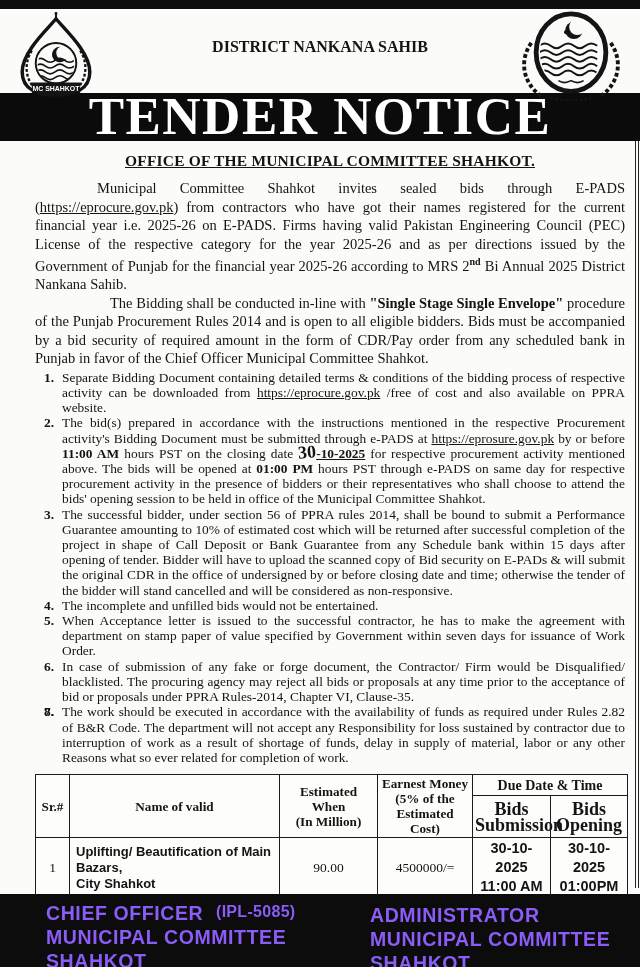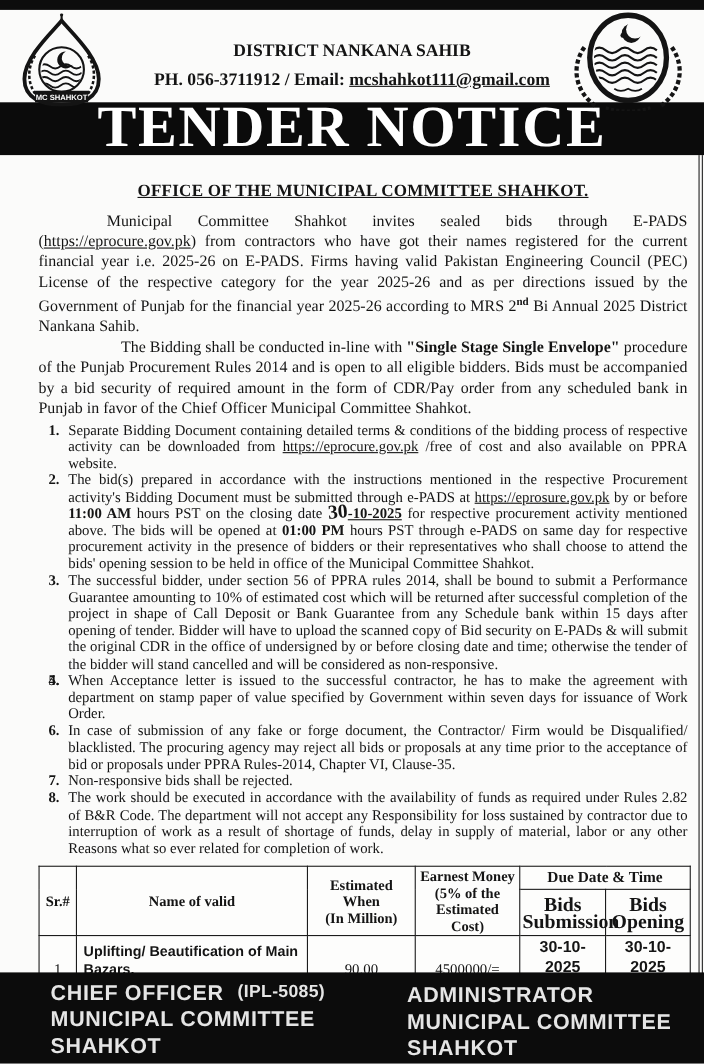--- a/index.html
+++ b/index.html
@@ -16,21 +16,21 @@
   .logo-right { position:absolute; right:8px; top:0px; width:122px; height:92px; }
   .header-text { text-align:center; padding-top:9px; }
   .h-line1 { font-size:18px; font-weight:bold; letter-spacing:.2px; }
   .h-line2 { font-size:16px; font-weight:bold; margin-top:20px; }
   .h-line3 { font-size:16px; font-weight:bold; margin-top:8px; }
   .h-line3 .email { text-decoration:underline; }
   
   .banner { height:48px; background:#0b0b0b; color:#fff; text-align:center; overflow:hidden; }
   .banner-title { font-size:53px; font-weight:bold; letter-spacing:1.5px; line-height:47px; }
   
-  .docbody { padding:22px 15px 0 35px; }
+  .docbody { padding:9px 15px 0 35px; }
   .notice-heading {
     text-align:center; font-weight:bold; font-size:15.5px; margin:2px 0 9px;
     text-decoration:underline; letter-spacing:.2px;
   }
   .para { font-size:14.5px; line-height:18.5px; text-align:justify; }
   .para1 { text-indent:62px; }
   .para2 { text-indent:75px; }
   .url   { text-decoration:underline; color:inherit; }
   .b     { font-weight:bold; }
   .sup   { vertical-align:super; font-size:10px; font-weight:bold;margin-top:36px; }
@@ -57,22 +57,22 @@
     font-family:"Liberation Sans", sans-serif; font-weight:bold; font-size:13px;
     text-align:left; padding-left:6px; line-height:16px;
   }
   td.c-date {
     font-family:"Liberation Sans", sans-serif; font-weight:bold; font-size:14.5px;
     text-align:center; line-height:19px;
   }
   .tender-table tr.data-row { height:54px; }
   
   .footer {
-    position:absolute; left:0; right:0; bottom:0; height:83px; background:#0c0c0c;
-    color:#e5e5e5; font-family:"Liberation Sans", sans-serif; font-weight:bold;
+    position:absolute; left:0; right:0; bottom:0; height:73px; background:#0c0c0c;
+    color:#8b5cf6; font-family:"Liberation Sans", sans-serif; font-weight:bold;
   }
   .f-left  { position:absolute; left:46px;  top:7px; font-size:19.5px; line-height:24px; white-space:pre-line; letter-spacing:.6px; }
   .f-ipl   { position:absolute; left:216px; top:9px; font-size:16px; letter-spacing:.3px; }
   .f-right { position:absolute; left:370px; top:9px; font-size:19.5px; line-height:24px; white-space:pre-line; letter-spacing:.6px; }
   
   .right-rule {
     position:absolute; right:1px; top:141px; bottom:79px; width:4px;
     border-left:1.5px solid #222; border-right:1.5px solid #222;
   }
 </style>
@@ -99,21 +99,20 @@
         <path d="M24,68 q5,-4 10,0 t10,0 t10,0 t10,0"></path>
       </g>
       <path d="M20,40 C12,52 13,68 22,78" fill="none" stroke="#141414" stroke-width="2.4" stroke-dasharray="3,2"></path>
       <path d="M70,40 C78,52 77,68 68,78" fill="none" stroke="#141414" stroke-width="2.4" stroke-dasharray="3,2"></path>
       <rect x="20" y="73" width="50" height="11" fill="#141414"></rect>
       <text x="45" y="81.5" fill="#fff" font-size="7.2" text-anchor="middle" font-family="Liberation Sans, sans-serif" font-weight="bold">MC SHAHKOT</text>
     </svg>
 
     <div class="header-text">
       <div class="h-line2">DISTRICT NANKANA SAHIB</div>
-      <div class="h-line3"><span>PH. 056-3711912 / Email: </span><span class="email">mcshahkot111@gmail.com</span></div>
     </div>
 
     <svg class="logo-right" viewBox="0 0 122 95">
       <ellipse cx="61" cy="45" rx="36" ry="40" fill="none" stroke="#141414" stroke-width="5"></ellipse>
       <circle cx="64" cy="22" r="9" fill="#141414"></circle>
       <circle cx="67.5" cy="18.5" r="8.4" fill="#fbfbfa"></circle>
       <circle cx="56" cy="24" r="2.2" fill="#141414"></circle>
       <clipPath id="pbclip">
           <ellipse cx="61" cy="45" rx="32" ry="36"></ellipse>
         </clipPath>
@@ -144,24 +143,24 @@
     <p class="para para2"><span>The Bidding shall be conducted in-line with </span><span class="b">"Single Stage Single Envelope"</span><span> procedure of the Punjab Procurement Rules 2014 and is open to all eligible bidders. Bids must be accompanied by a bid security of required amount in the form of CDR/Pay order from any scheduled bank in Punjab in favor of the Chief Officer Municipal Committee Shahkot.</span></p>
 
     <div class="list">
       <div class="item">
         <span class="num">1.</span><span>Separate Bidding Document containing detailed terms &amp; conditions of the bidding process of respective activity can be downloaded from </span><span class="url">https://eprocure.gov.pk</span><span> /free of cost and also available on PPRA website.</span>
       </div>
       <div class="item">
         <span class="num">2.</span><span>The bid(s) prepared in accordance with the instructions mentioned in the respective Procurement activity's Bidding Document must be submitted through e-PADS at </span><span class="url">https://eprosure.gov.pk</span><span> by or before </span><span class="b">11:00 AM</span><span> hours PST on the closing date </span><span class="closing-date"><span class="hand">30</span><span>-10-2025</span></span><span> for respective procurement activity mentioned above. The bids will be opened at </span><span class="b">01:00 PM</span><span> hours PST through e-PADS on same day for respective procurement activity in the presence of bidders or their representatives who shall choose to attend the bids' opening session to be held in office of the Municipal Committee Shahkot.</span>
       </div>
       <div class="item"><span class="num">3.</span><span>The successful bidder, under section 56 of PPRA rules 2014, shall be bound to submit a Performance Guarantee amounting to 10% of estimated cost which will be returned after successful completion of the project in shape of Call Deposit or Bank Guarantee from any Schedule bank within 15 days after opening of tender. Bidder will have to upload the scanned copy of Bid security on E-PADs &amp; will submit the original CDR in the office of undersigned by or before closing date and time; otherwise the tender of the bidder will stand cancelled and will be considered as non-responsive.</span></div>
-      <div class="item"><span class="num">4.</span></div>
+      <div class="item"><span class="num">4.</span><span>The incomplete and unfilled bids would not be entertained.</span></div>
       <div class="item"><span class="num">5.</span><span>When Acceptance letter is issued to the successful contractor, he has to make the agreement with department on stamp paper of value specified by Government within seven days for issuance of Work Order.</span></div>
       <div class="item"><span class="num">6.</span><span>In case of submission of any fake or forge document, the Contractor/ Firm would be Disqualified/ blacklisted. The procuring agency may reject all bids or proposals at any time prior to the acceptance of bid or proposals under PPRA Rules-2014, Chapter VI, Clause-35.</span></div>
-      <div class="item"><span class="num">7.</span><span>Non-responsive bids shall be rejected.</span></div>
+      <div class="item"><span class="num">7.</span></div>
       <div class="item"><span class="num">8.</span><span>The work should be executed in accordance with the availability of funds as required under Rules 2.82 of B&amp;R Code. The department will not accept any Responsibility for loss sustained by contractor due to interruption of work as a result of shortage of funds, delay in supply of material, labor or any other Reasons what so ever related for completion of work.</span></div>
     </div>
 
     <table class="tender-table">
       <colgroup>
         <col style="width:34px">
           <col style="width:210px">
           <col style="width:98px">
         <col style="width:95px">
           <col style="width:78px">

